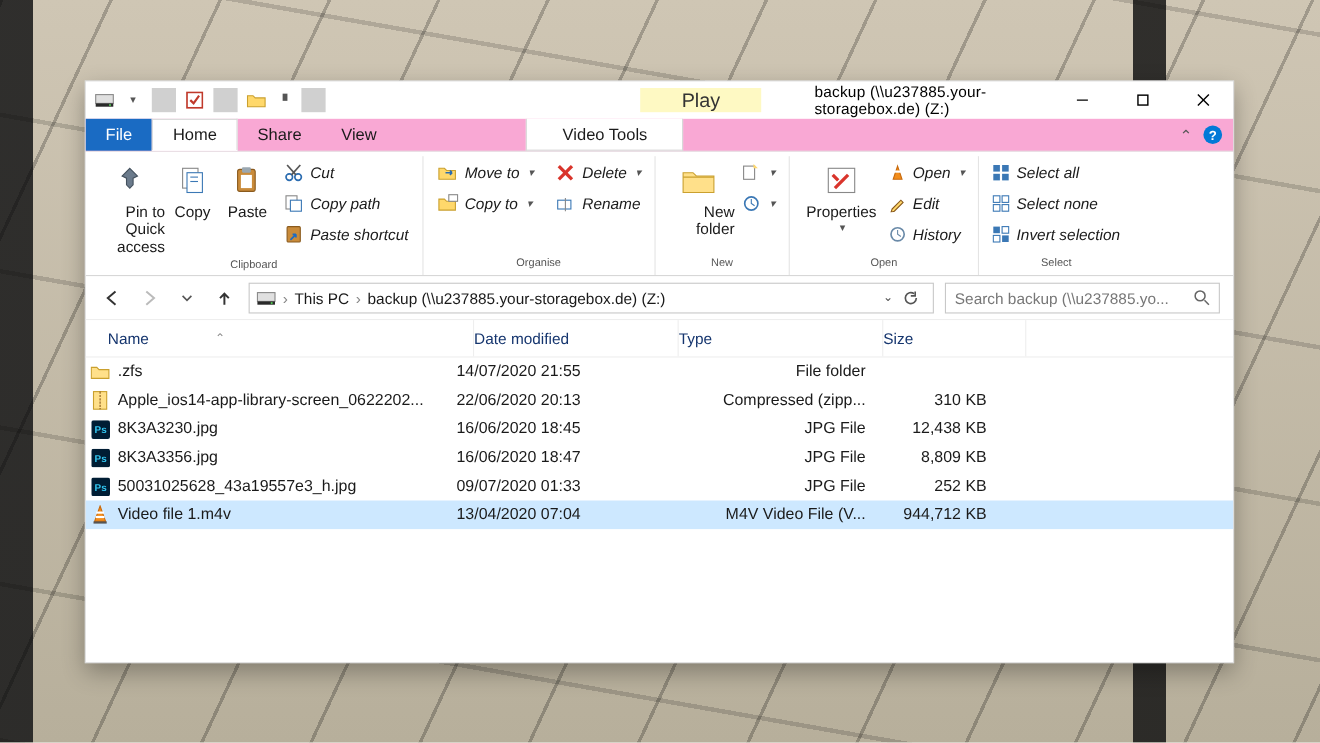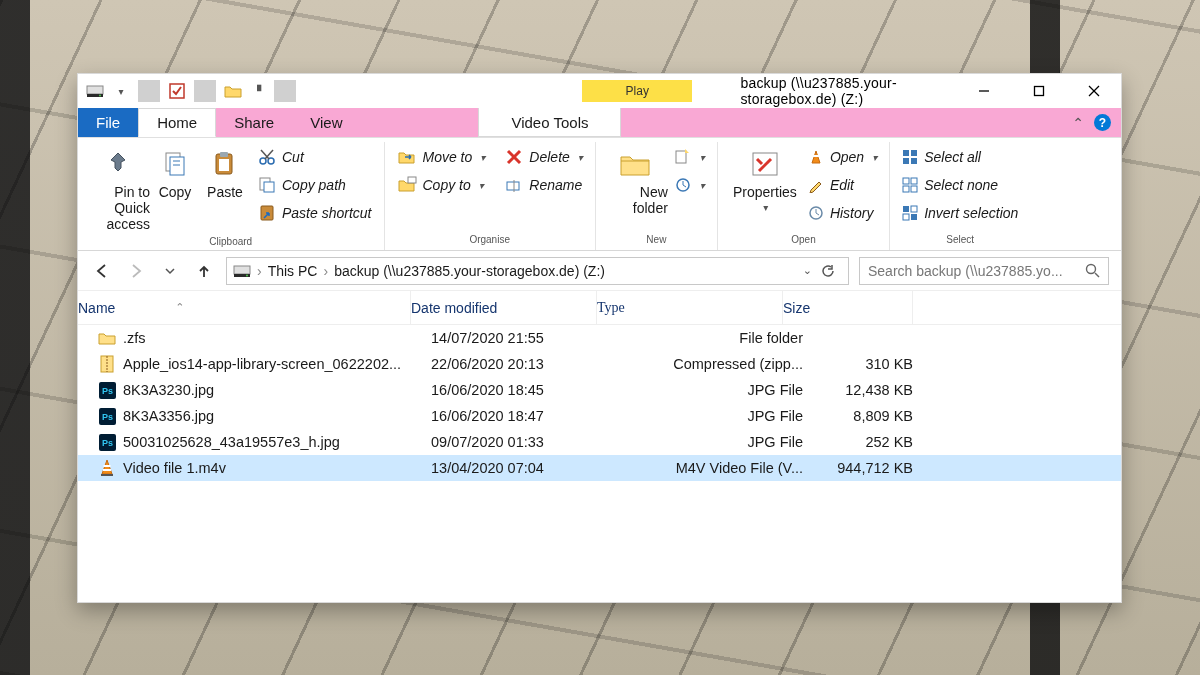--- a/index.html
+++ b/index.html
@@ -17,21 +17,21 @@
   .wall::before, .wall::after { content:""; position:absolute; inset:0; background:
     repeating-linear-gradient(115deg, rgba(0,0,0,.12) 0 3px, transparent 3px 90px),
     repeating-linear-gradient(10deg, rgba(0,0,0,.08) 0 4px, transparent 4px 140px);
     mix-blend-mode:multiply; }
 
   .window { position:absolute; left:77px; top:73px; width:1045px; height:530px; background:#fff; box-shadow:0 8px 20px rgba(0,0,0,.3); display:flex; flex-direction:column; border:1px solid rgba(0,0,0,.15); }
   .titlebar { height:34px; display:flex; align-items:center; }
   .qat { display:flex; align-items:center; gap:2px; padding:0 6px; }
   .qat span { width:22px; height:22px; display:inline-flex; align-items:center; justify-content:center; }
   .sep { width:1px; height:18px; background:#d0d0d0; margin:0 4px; }
-  .tab-play { margin-left:276px; width:143px; height:22px; background:#fde047; display:flex; align-items:center; justify-content:center; font-size:12px; color:#333; }
+  .tab-play { margin-left:276px; width:143px; height:22px; background:#fef9c3; display:flex; align-items:center; justify-content:center; font-size:18px; color:#333; }
   .title-text { margin-left:48px; font-size:14px; color:#000; letter-spacing:.2px; }
   .winbtns { margin-left:auto; display:flex; }
   .winbtn { width:55px; height:34px; display:flex; align-items:center; justify-content:center; color:#000; font-size:14px; }
 
   .menu-row { display:flex; align-items:stretch; height:30px; background:#f9a8d4; border-bottom:1px solid #e0e0e0; font-size:15px; }
   .menu-tab { padding:0 18px; display:flex; align-items:center; cursor:default; }
   .menu-tab.file { background:#1a6bc3; color:#fff; }
   .menu-tab.active { border:1px solid #d8d8d8; border-bottom:1px solid #fff; background:#fff; }
   .video-tools { margin-left:118px; width:143px; border:1px solid #d8d8d8; border-top:none; display:flex; align-items:center; justify-content:center; background:#fff; }
   .menu-right { margin-left:auto; display:flex; align-items:center; gap:10px; padding-right:10px; color:#555; font-size:12px; }
@@ -48,29 +48,29 @@
   svg { display:block; }
 
   .nav { height:40px; display:flex; align-items:center; gap:10px; padding:0 12px; border-bottom:1px solid #eee; }
   .navbtn { width:24px; height:24px; display:flex; align-items:center; justify-content:center; color:#555; }
   .navbtn.disabled { color:#bbb; }
   .breadcrumb { flex:1; height:28px; border:1px solid #c8c8c8; display:flex; align-items:center; padding:0 6px; gap:6px; font-size:14px; }
   .bc-sep { color:#888; }
   .bc-right { margin-left:auto; display:flex; align-items:center; gap:8px; padding-right:6px; color:#555;}
   .search { width:250px; height:28px; border:1px solid #c8c8c8; display:flex; align-items:center; padding:0 8px; color:#777; gap:6px; font-size:14px; }
 
-  .headers { display:flex; height:34px; border-bottom:1px solid #eee; color:#15356e; font-size:14px; }
+  .headers { display:flex; height:34px; border-bottom:1px solid #eee; color:#15356e; font-size:14px; padding-left:20px; }
   .col-name { width:333px; display:flex; align-items:center; gap:60px;}
   .col-date { width:186px; }
-  .col-type { width:186px;font-family:Liberation Serif, serif; }
+  .col-type { width:186px; }
   .col-size { width:130px; text-align:right; padding-right:20px;}
   .hdr-border { border-right:1px solid #eee; height:100%; display:flex; align-items:center; }
 
   .files { font-size:14.5px; }
-  .file-row { display:flex; height:26px; align-items:center; padding-left:20px; }
+  .file-row { display:flex; height:26px; align-items:center; padding-left:4px; }
   .file-row.sel { background:#cde8ff; }
   .f-name { width:333px; display:flex; align-items:center; gap:7px; overflow:hidden; white-space:nowrap; text-overflow:ellipsis;}
   .f-icon { width:18px; height:18px; display:flex; align-items:center; justify-content:center; flex-shrink:0;}
   .f-date { width:186px; }
   .f-type { width:186px; overflow:hidden; white-space:nowrap; text-overflow:ellipsis;text-align:right;}
   .f-size { width:130px; text-align:right; padding-right:20px;}
 
   .caret { font-size:10px; color:#555; margin-left:2px;}
 </style>
 </head>

